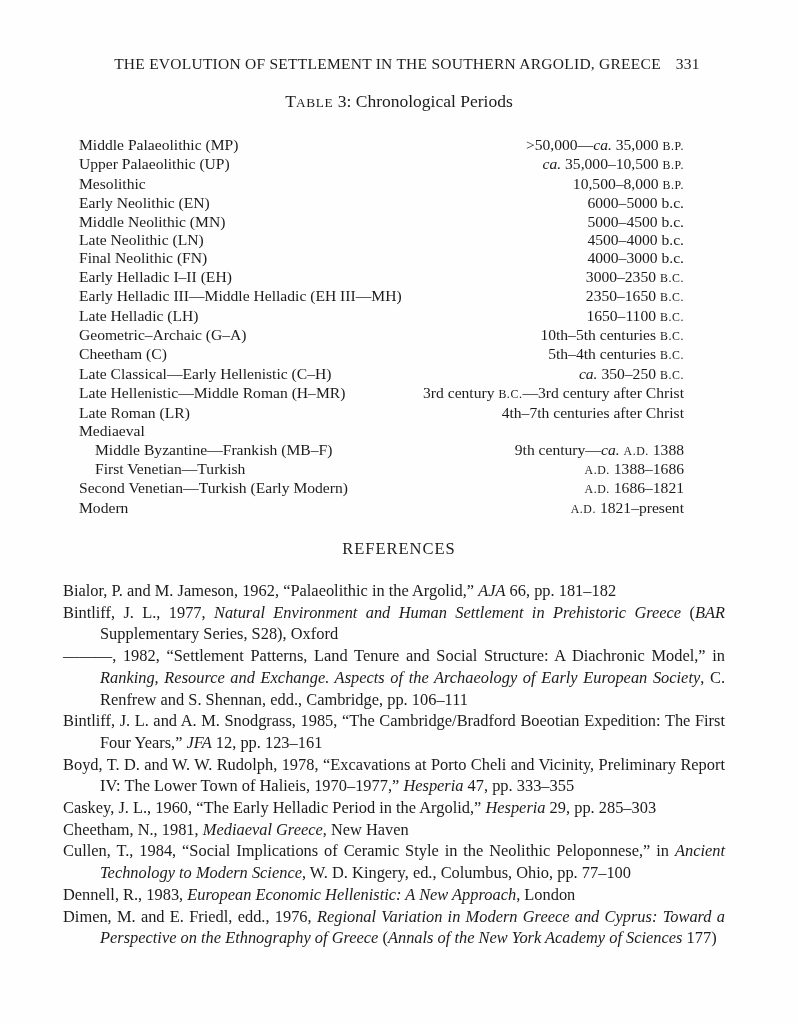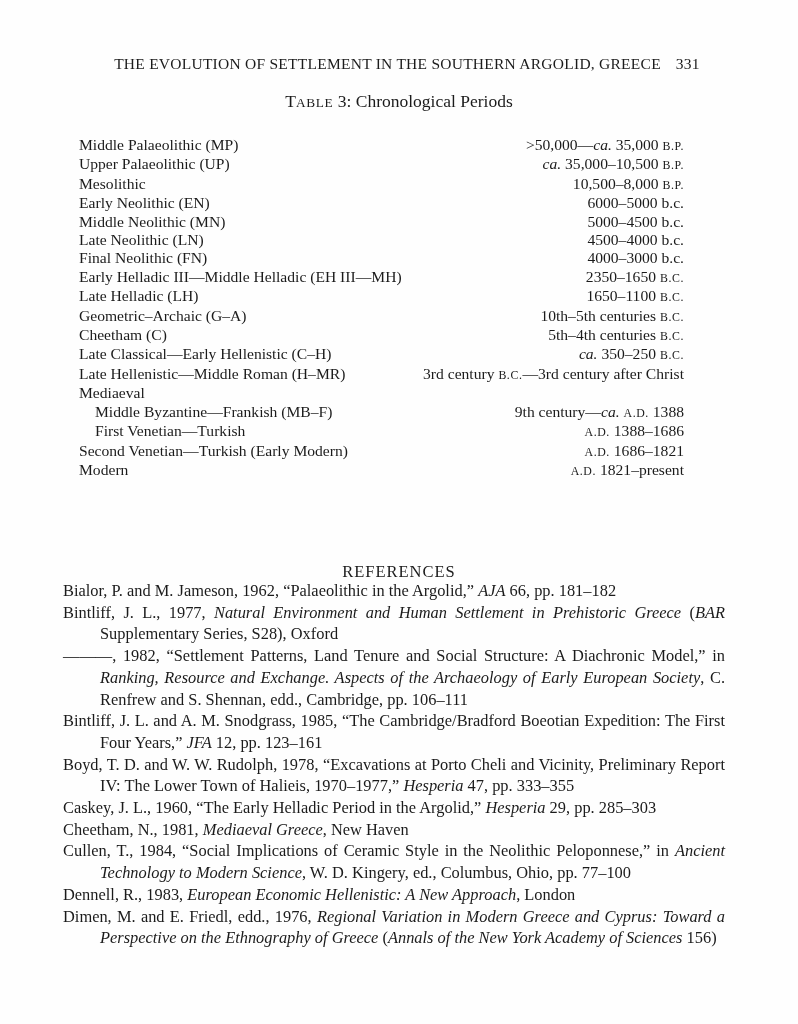--- a/index.html
+++ b/index.html
@@ -32,21 +32,21 @@
   }
   .trow{
     display:flex;justify-content:space-between;align-items:baseline;
     line-height:18.4px;white-space:nowrap;
   }
   .trow .plabel{text-align:right;}
   .trow.indent .plabel{padding-left:16px;}
   .trow .pdate{text-align:right;}
 
   .refs-heading{
-    position:absolute;top:562px;left:0;width:798px;
+    position:absolute;top:539px;left:0;width:798px;
     text-align:center;font-size:16.5px;letter-spacing:1px;
   }
 
   .refs{
     position:absolute;top:580px;left:63px;width:662px;
     font-size:16.4px;line-height:21.7px;text-align:justify;
   }
   .ref{
     margin:0;padding-left:37px;text-indent:-37px;
   }
@@ -86,20 +86,24 @@
       </div>
       <div class="trow">
         <span class="plabel"><span>Late Neolithic (LN)</span></span>
         <span class="pdate"><span>4500–4000 b.c.</span></span>
       </div>
       <div class="trow">
         <span class="plabel"><span>Final Neolithic (FN)</span></span>
         <span class="pdate"><span>4000–3000 b.c.</span></span>
       </div>
       <div class="trow">
+        <span class="plabel"><span>Early Helladic I–II (EH)</span></span>
+        <span class="pdate"><span>3000–2350 </span><span class="sc">B.C.</span></span>
+      </div>
+      <div class="trow">
         <span class="plabel"><span>Early Helladic III—Middle Helladic (EH III—MH)</span></span>
         <span class="pdate"><span>2350–1650 </span><span class="sc">B.C.</span></span>
       </div>
       <div class="trow">
         <span class="plabel"><span>Late Helladic (LH)</span></span>
         <span class="pdate"><span>1650–1100 </span><span class="sc">B.C.</span></span>
       </div>
       <div class="trow">
         <span class="plabel"><span>Geometric–Archaic (G–A)</span></span>
         <span class="pdate"><span>10th–5th centuries </span><span class="sc">B.C.</span></span>
@@ -108,20 +112,24 @@
         <span class="plabel"><span>Cheetham (C)</span></span>
         <span class="pdate"><span>5th–4th centuries </span><span class="sc">B.C.</span></span>
       </div>
       <div class="trow">
         <span class="plabel"><span>Late Classical—Early Hellenistic (C–H)</span></span>
         <span class="pdate"><span class="i">ca.</span><span> 350–250 </span><span class="sc">B.C.</span></span>
       </div>
       <div class="trow">
         <span class="plabel"><span>Late Hellenistic—Middle Roman (H–MR)</span></span>
         <span class="pdate"><span>3rd century </span><span class="sc">B.C.</span><span>—3rd century after Christ</span></span>
+      </div>
+      <div class="trow">
+        <span class="plabel"><span>Late Roman (LR)</span></span>
+        <span class="pdate"><span>4th–7th centuries after Christ</span></span>
       </div>
       <div class="trow">
         <span class="plabel"><span>Mediaeval</span></span>
         <span class="pdate"></span>
       </div>
       <div class="trow indent">
         <span class="plabel"><span>Middle Byzantine—Frankish (MB–F)</span></span>
         <span class="pdate"><span>9th century—</span><span class="i">ca.</span><span> </span><span class="sc">A.D.</span><span> 1388</span></span>
       </div>
       <div class="trow indent">
@@ -143,16 +151,16 @@
   <div class="refs" id="refs-list">
       <p class="ref"><span>Bialor, P. and M. Jameson, 1962, “Palaeolithic in the Argolid,” </span><span class="i">AJA</span><span> 66, pp. 181–182</span></p>
       <p class="ref"><span>Bintliff, J. L., 1977, </span><span class="i">Natural Environment and Human Settlement in Prehistoric Greece</span><span> (</span><span class="i">BAR</span><span> Supplementary Series, S28), Oxford</span></p>
       <p class="ref"><span>———, 1982, “Settlement Patterns, Land Tenure and Social Structure: A Diachronic Model,” in </span><span class="i">Ranking, Resource and Exchange. Aspects of the Archaeology of Early European Society</span><span>, C. Renfrew and S. Shennan, edd., Cambridge, pp. 106–111</span></p>
       <p class="ref"><span>Bintliff, J. L. and A. M. Snodgrass, 1985, “The Cambridge/Bradford Boeotian Expedition: The First Four Years,” </span><span class="i">JFA</span><span> 12, pp. 123–161</span></p>
       <p class="ref"><span>Boyd, T. D. and W. W. Rudolph, 1978, “Excavations at Porto Cheli and Vicinity, Preliminary Report IV: The Lower Town of Halieis, 1970–1977,” </span><span class="i">Hesperia</span><span> 47, pp. 333–355</span></p>
       <p class="ref"><span>Caskey, J. L., 1960, “The Early Helladic Period in the Argolid,” </span><span class="i">Hesperia</span><span> 29, pp. 285–303</span></p>
       <p class="ref"><span>Cheetham, N., 1981, </span><span class="i">Mediaeval Greece</span><span>, New Haven</span></p>
       <p class="ref"><span>Cullen, T., 1984, “Social Implications of Ceramic Style in the Neolithic Peloponnese,” in </span><span class="i">Ancient Technology to Modern Science</span><span>, W. D. Kingery, ed., Columbus, Ohio, pp. 77–100</span></p>
       <p class="ref"><span>Dennell, R., 1983, </span><span class="i">European Economic Hellenistic: A New Approach</span><span>, London</span></p>
-      <p class="ref"><span>Dimen, M. and E. Friedl, edd., 1976, </span><span class="i">Regional Variation in Modern Greece and Cyprus: Toward a Perspective on the Ethnography of Greece</span><span> (</span><span class="i">Annals of the New York Academy of Sciences</span><span> 156)</span></p>
+      <p class="ref"><span>Dimen, M. and E. Friedl, edd., 1976, </span><span class="i">Regional Variation in Modern Greece and Cyprus: Toward a Perspective on the Ethnography of Greece</span><span> (</span><span class="i">Annals of the New York Academy of Sciences</span><span> 177)</span></p>
     </div>
 
 </div>
 
 </body></html>

